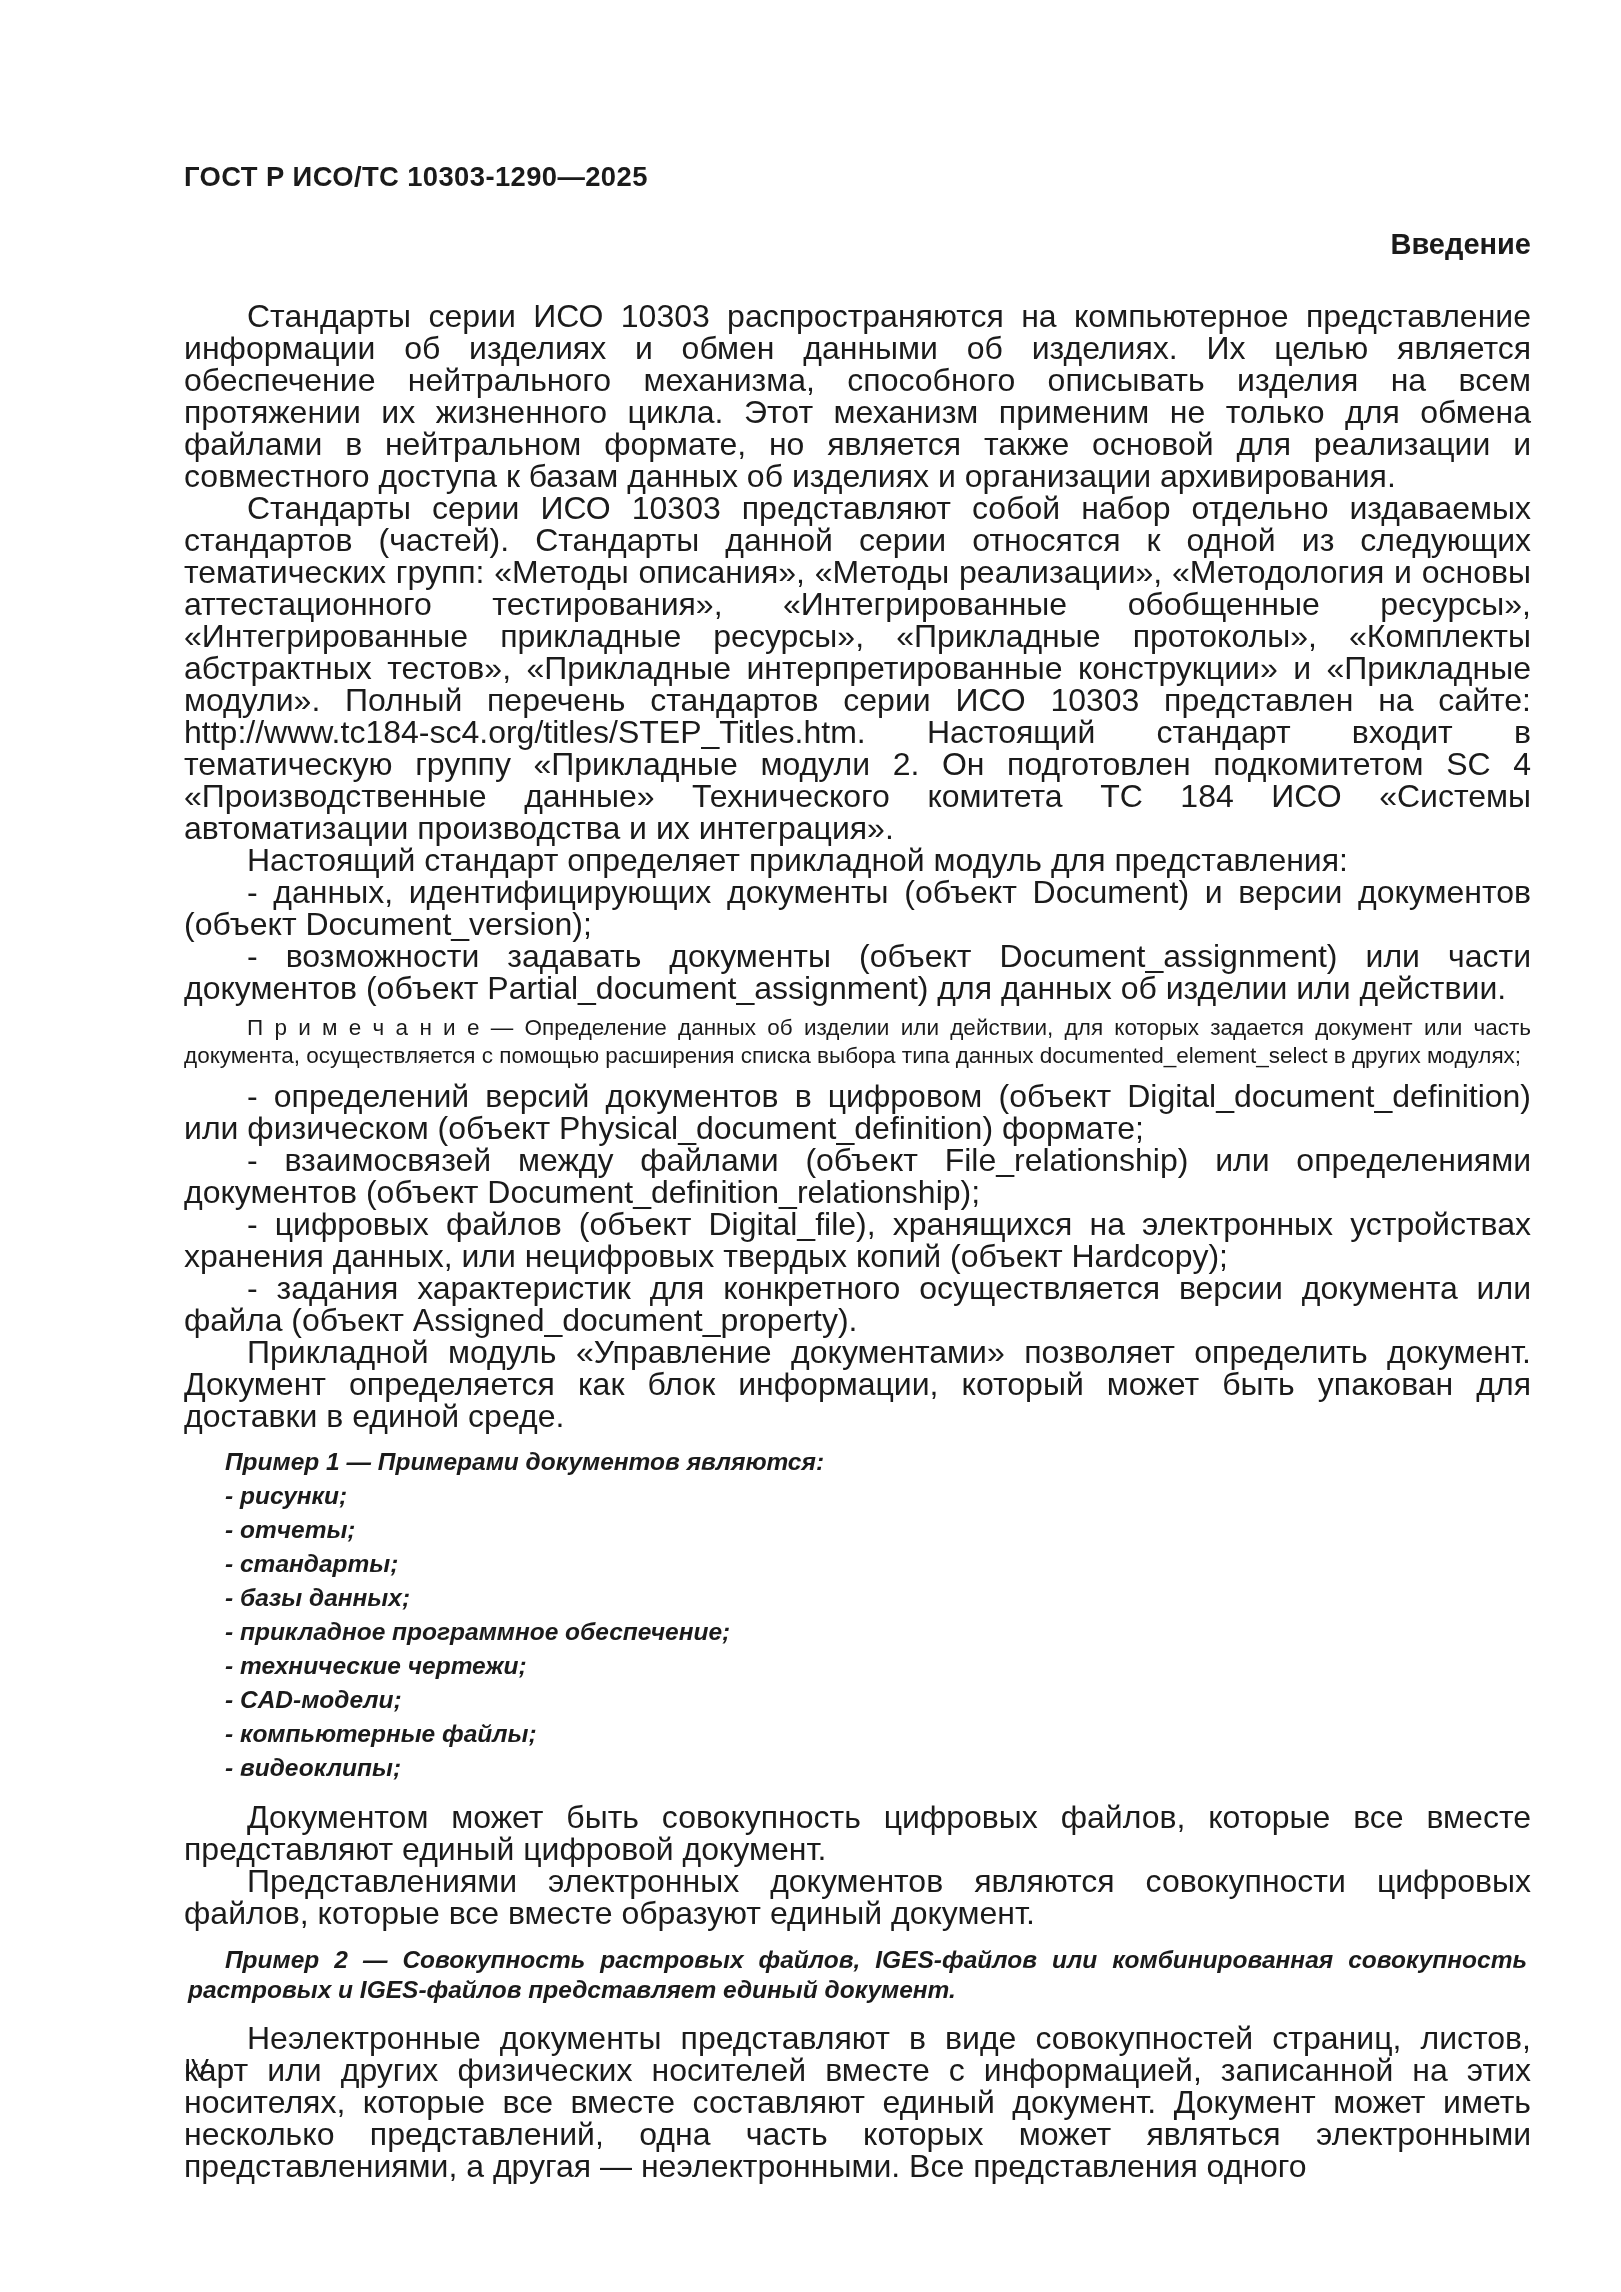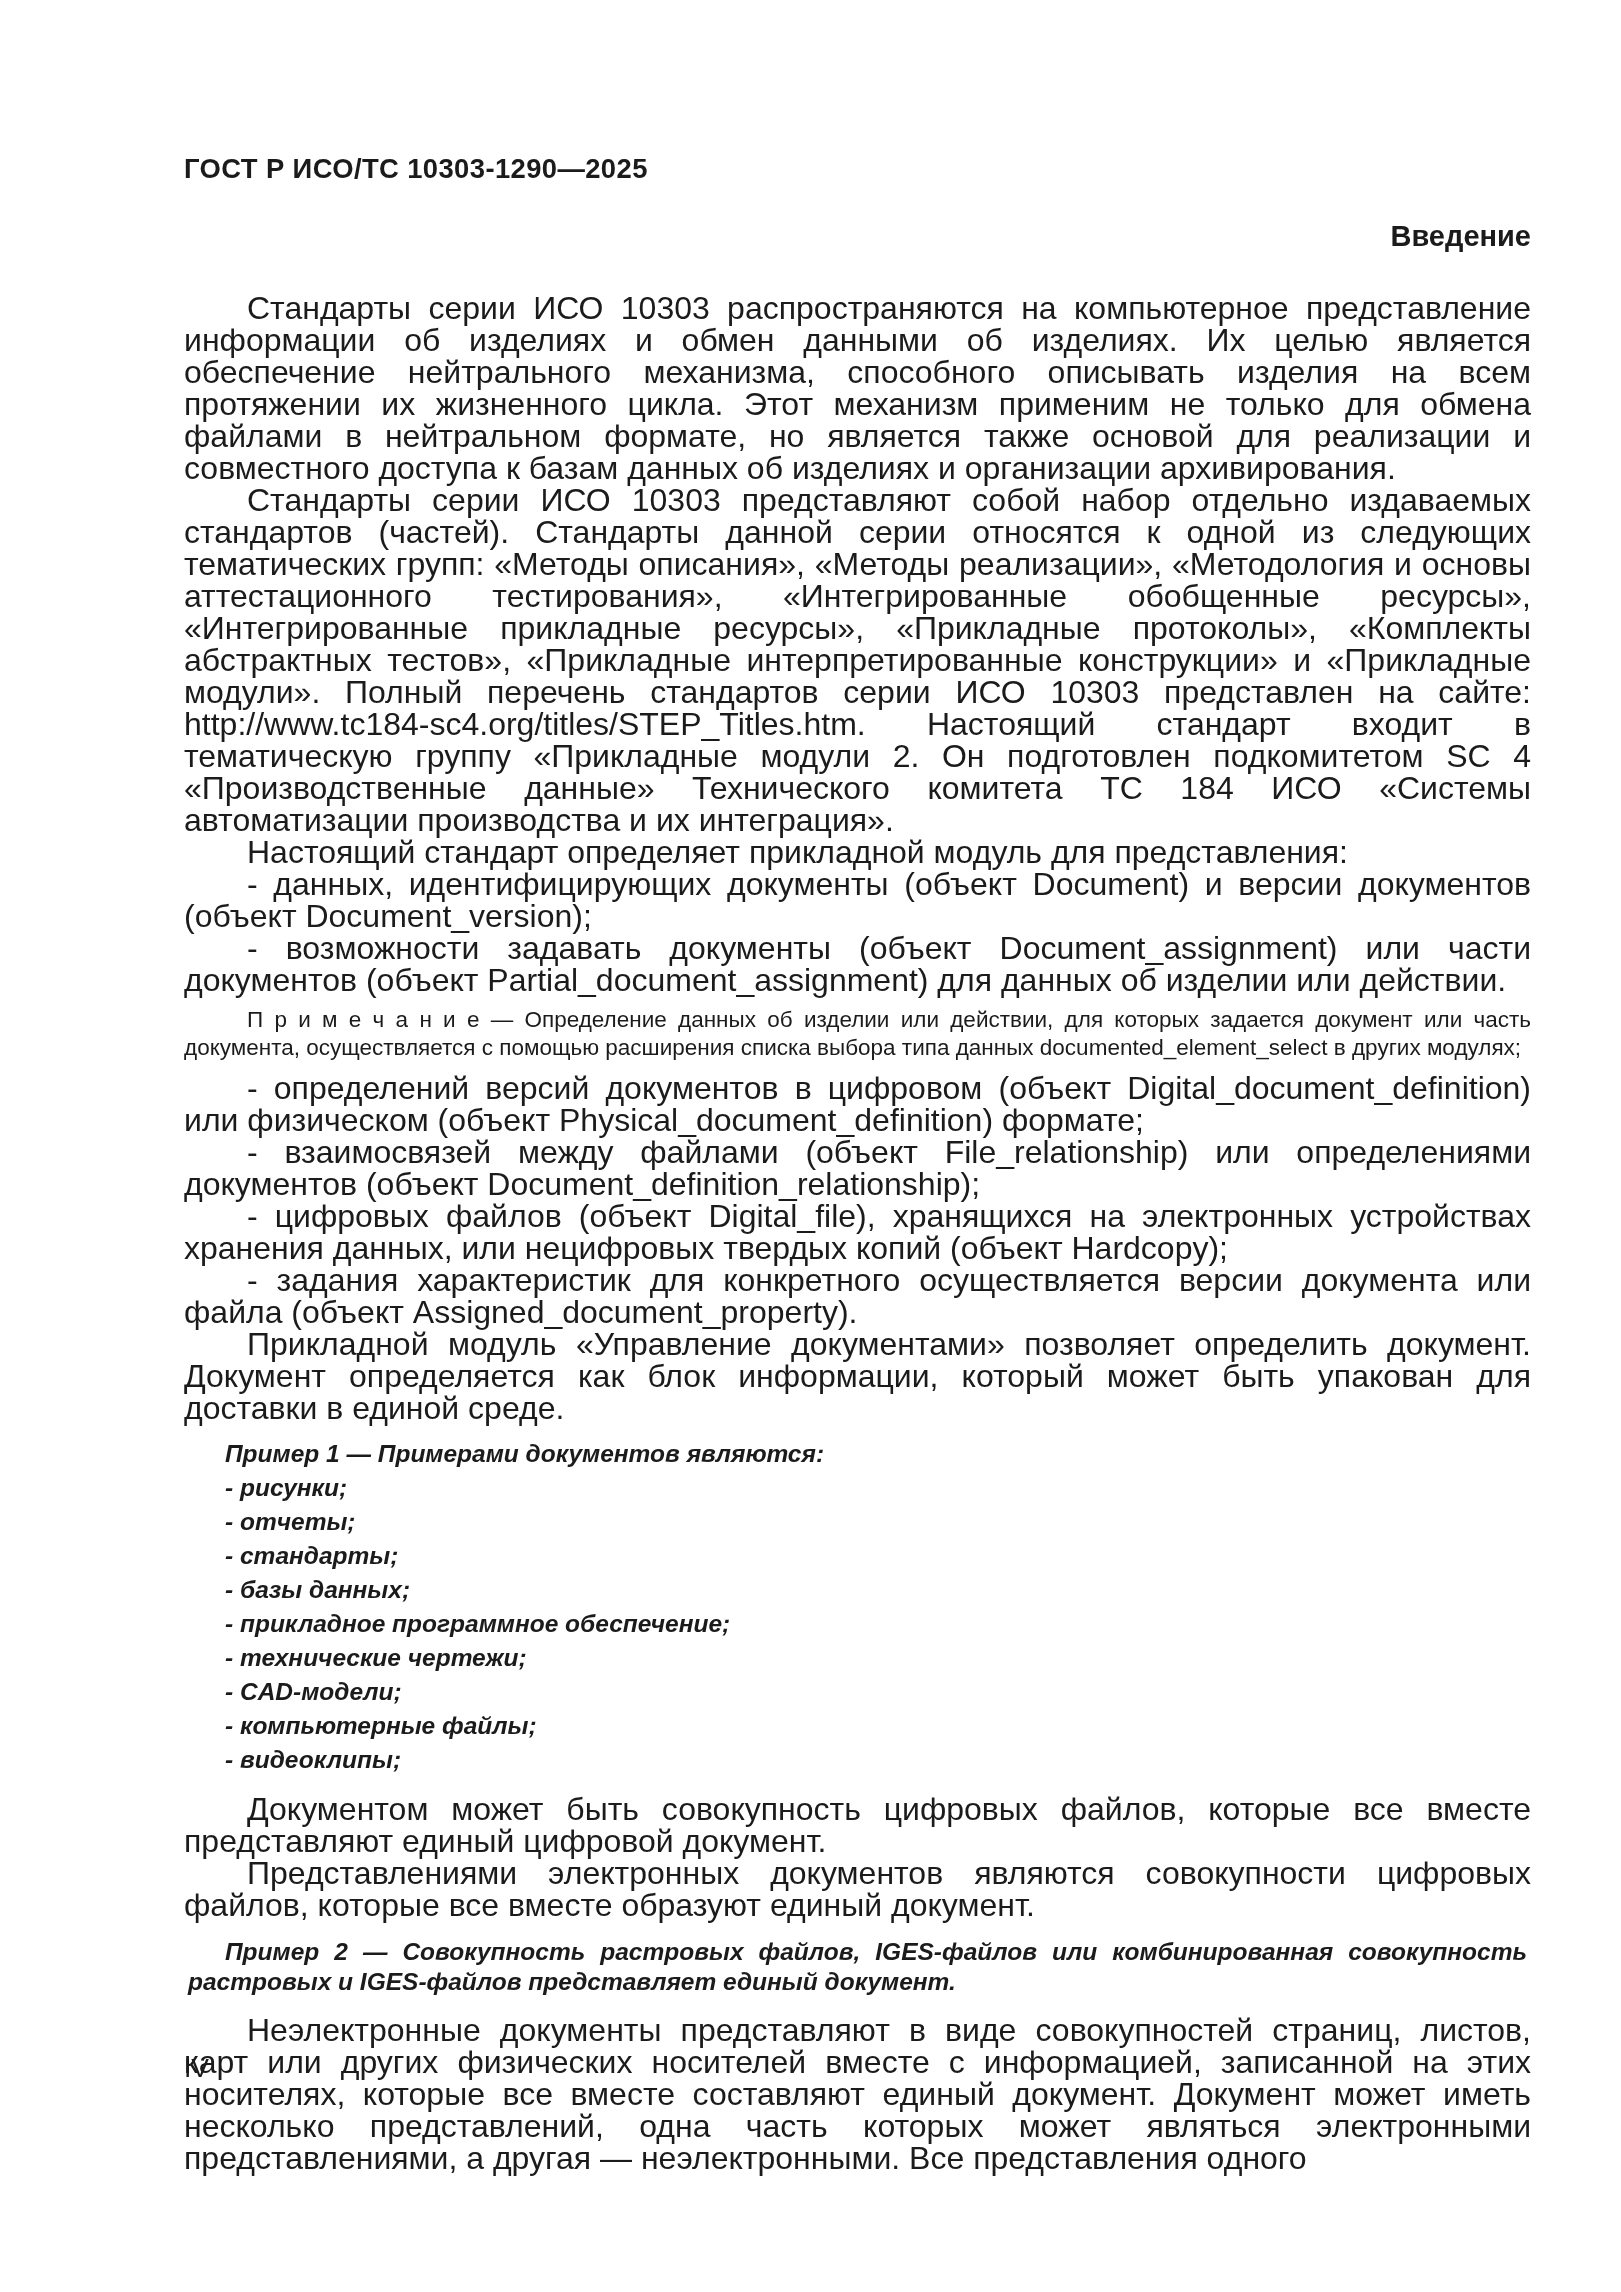--- a/index.html
+++ b/index.html
@@ -15,21 +15,21 @@
     background: #ffffff;
     color: #1b1b1b;
     font-family: "Liberation Sans", sans-serif;
     padding: 153px 90px 0 184px;
     overflow: hidden;
   }
   .doc-header {
     font-size: 27.4px;
     font-weight: 700;
     letter-spacing: 0.4px;
-    margin: 0 0 35px 0;
+    margin: 8px 0 35px 0;
   }
   .doc-title {
     font-size: 29px;
     font-weight: 700;
     text-align: right;
     margin: 0 0 39px 0;
   }
   p.body {
     margin: 0;
     font-size: 32px;

